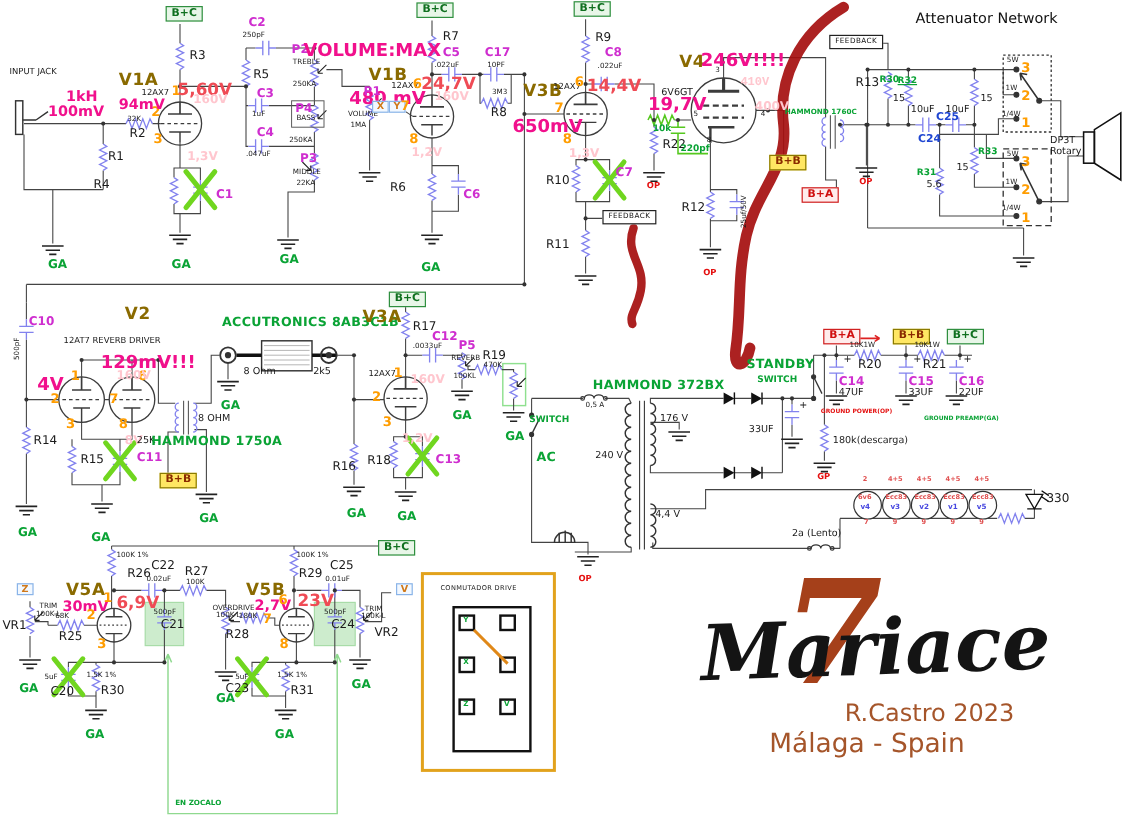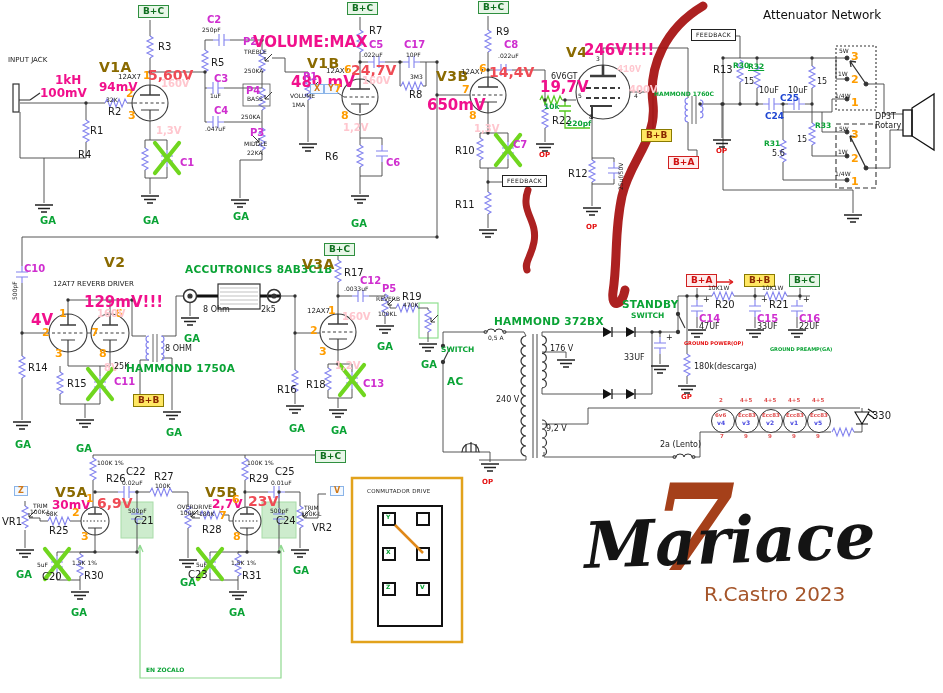--- a/index.html
+++ b/index.html
@@ -614,22 +614,22 @@
       <div class="lb ghost" style="left: 342px; top: 312px;">160V</div>
       <div class="lb ghost" style="left: 335px; top: 361px;">1,2V</div>
       <div class="lb rref" style="left: 277px; top: 385px;">R16</div>
       <div class="lb rref" style="left: 306px; top: 380px;">R18</div>
       <div class="lb cref" style="left: 363px; top: 379px;">C13</div>
       <div class="lb greenL" style="left: 447px; top: 334px; margin-top: 42px;">AC</div>
       <div class="lb green" style="left: 441px; top: 346px;">SWITCH</div>
       <div class="lb val" style="left: 488px; top: 335px;">0,5 A</div>
       <div class="lb greenL" style="left: 494px; top: 316px;">HAMMOND 372BX</div>
       <div class="lb blk8" style="left: 550px; top: 345px;">176 V</div>
-      <div class="lb blk8" style="left: 496px; top: 396px;">240 V</div>
-      <div class="lb blk8" style="left: 546px; top: 425px;">9,2 V</div>
+      <div class="lb blk8" style="left: 496px; top: 376px;">240 V</div>
+      <div class="lb blk8" style="left: 546px; top: 425px;">4,4 V</div>
       <div class="lb greenL" style="left: 622px; top: 299px;">STANDBY</div>
       <div class="lb green" style="left: 631px; top: 312px;">SWITCH</div>
       <div class="lb blk8" style="left: 624px; top: 354px;">33UF</div>
       <div class="lb blk8" style="left: 666px; top: 334px;">+</div>
       <div class="lb op" style="left: 482px; top: 479px;">OP</div>
       <div class="lb boxBA" style="left: 686px; top: 274px;">B+A</div>
       <div class="lb boxBB" style="left: 744px; top: 274px;">B+B</div>
       <div class="lb boxBC" style="left: 789px; top: 274px;">B+C</div>
       <div class="lb val" style="left: 708px; top: 285px;">10K1W</div>
       <div class="lb rref" style="left: 715px; top: 300px;">R20</div>
@@ -692,21 +692,21 @@
       <div class="lb rref" style="left: 134px; top: 516px;">C21</div>
       <div class="lb val" style="left: 37px; top: 562px;">5uF</div>
       <div class="lb rref" style="left: 42px; top: 572px;">C20</div>
       <div class="lb val" style="left: 72px; top: 560px;">1.5K 1%</div>
       <div class="lb rref" style="left: 84px; top: 571px;">R30</div>
       <div class="lb ga" style="left: 71px; top: 608px;">GA</div>
       <div class="lb ga" style="left: 16px; top: 570px;">GA</div>
       <div class="lb val" style="left: 177px; top: 504px;">OVERDRIVE</div>
       <div class="lb val" style="left: 180px; top: 510px;">100K-L</div>
       <div class="lb val" style="left: 199px; top: 511px;">180K</div>
-      <div class="lb rref" style="left: 202px; top: 525px;">R28</div>
+      <div class="lb rref" style="left: 188px; top: 525px;">R28</div>
       <div class="lb brown" style="left: 205px; top: 485px;">V5B</div>
       <div class="lb pink" style="left: 212px; top: 498px;">2,7V</div>
       <div class="lb pin" style="left: 232px; top: 494px;">6</div>
       <div class="lb pin" style="left: 219px; top: 510px;">7</div>
       <div class="lb pin" style="left: 233px; top: 531px;">8</div>
       <div class="lb red" style="left: 248px; top: 494px;">23V</div>
       <div class="lb val" style="left: 247px; top: 460px;">100K 1%</div>
       <div class="lb rref" style="left: 249px; top: 474px;">R29</div>
       <div class="lb rref" style="left: 275px; top: 467px;">C25</div>
       <div class="lb val" style="left: 271px; top: 480px;">0.01uF</div>
@@ -728,13 +728,14 @@
       <div class="lb conmT" style="left: 367px; top: 489px;">CONMUTADOR DRIVE</div>
       <div class="lb greenT" style="left: 386px; top: 514px;">Y</div>
       <div class="lb greenT" style="left: 386px; top: 549px;">X</div>
       <div class="lb greenT" style="left: 386px; top: 584px;">Z</div>
       <div class="lb greenT" style="left: 420px; top: 584px;">V</div>
     </div>
 
 <div class="lb logo7" style="left:652px;top:468px">7</div>
 <div class="lb logoM" style="left:583px;top:514px">Mariace</div>
 <div class="lb castro" style="left:704px;top:584px">R.Castro 2023</div>
+<div class="lb malaga" style="left:641px;top:610px">Málaga - Spain</div>
 </div>
 
 </body></html>

